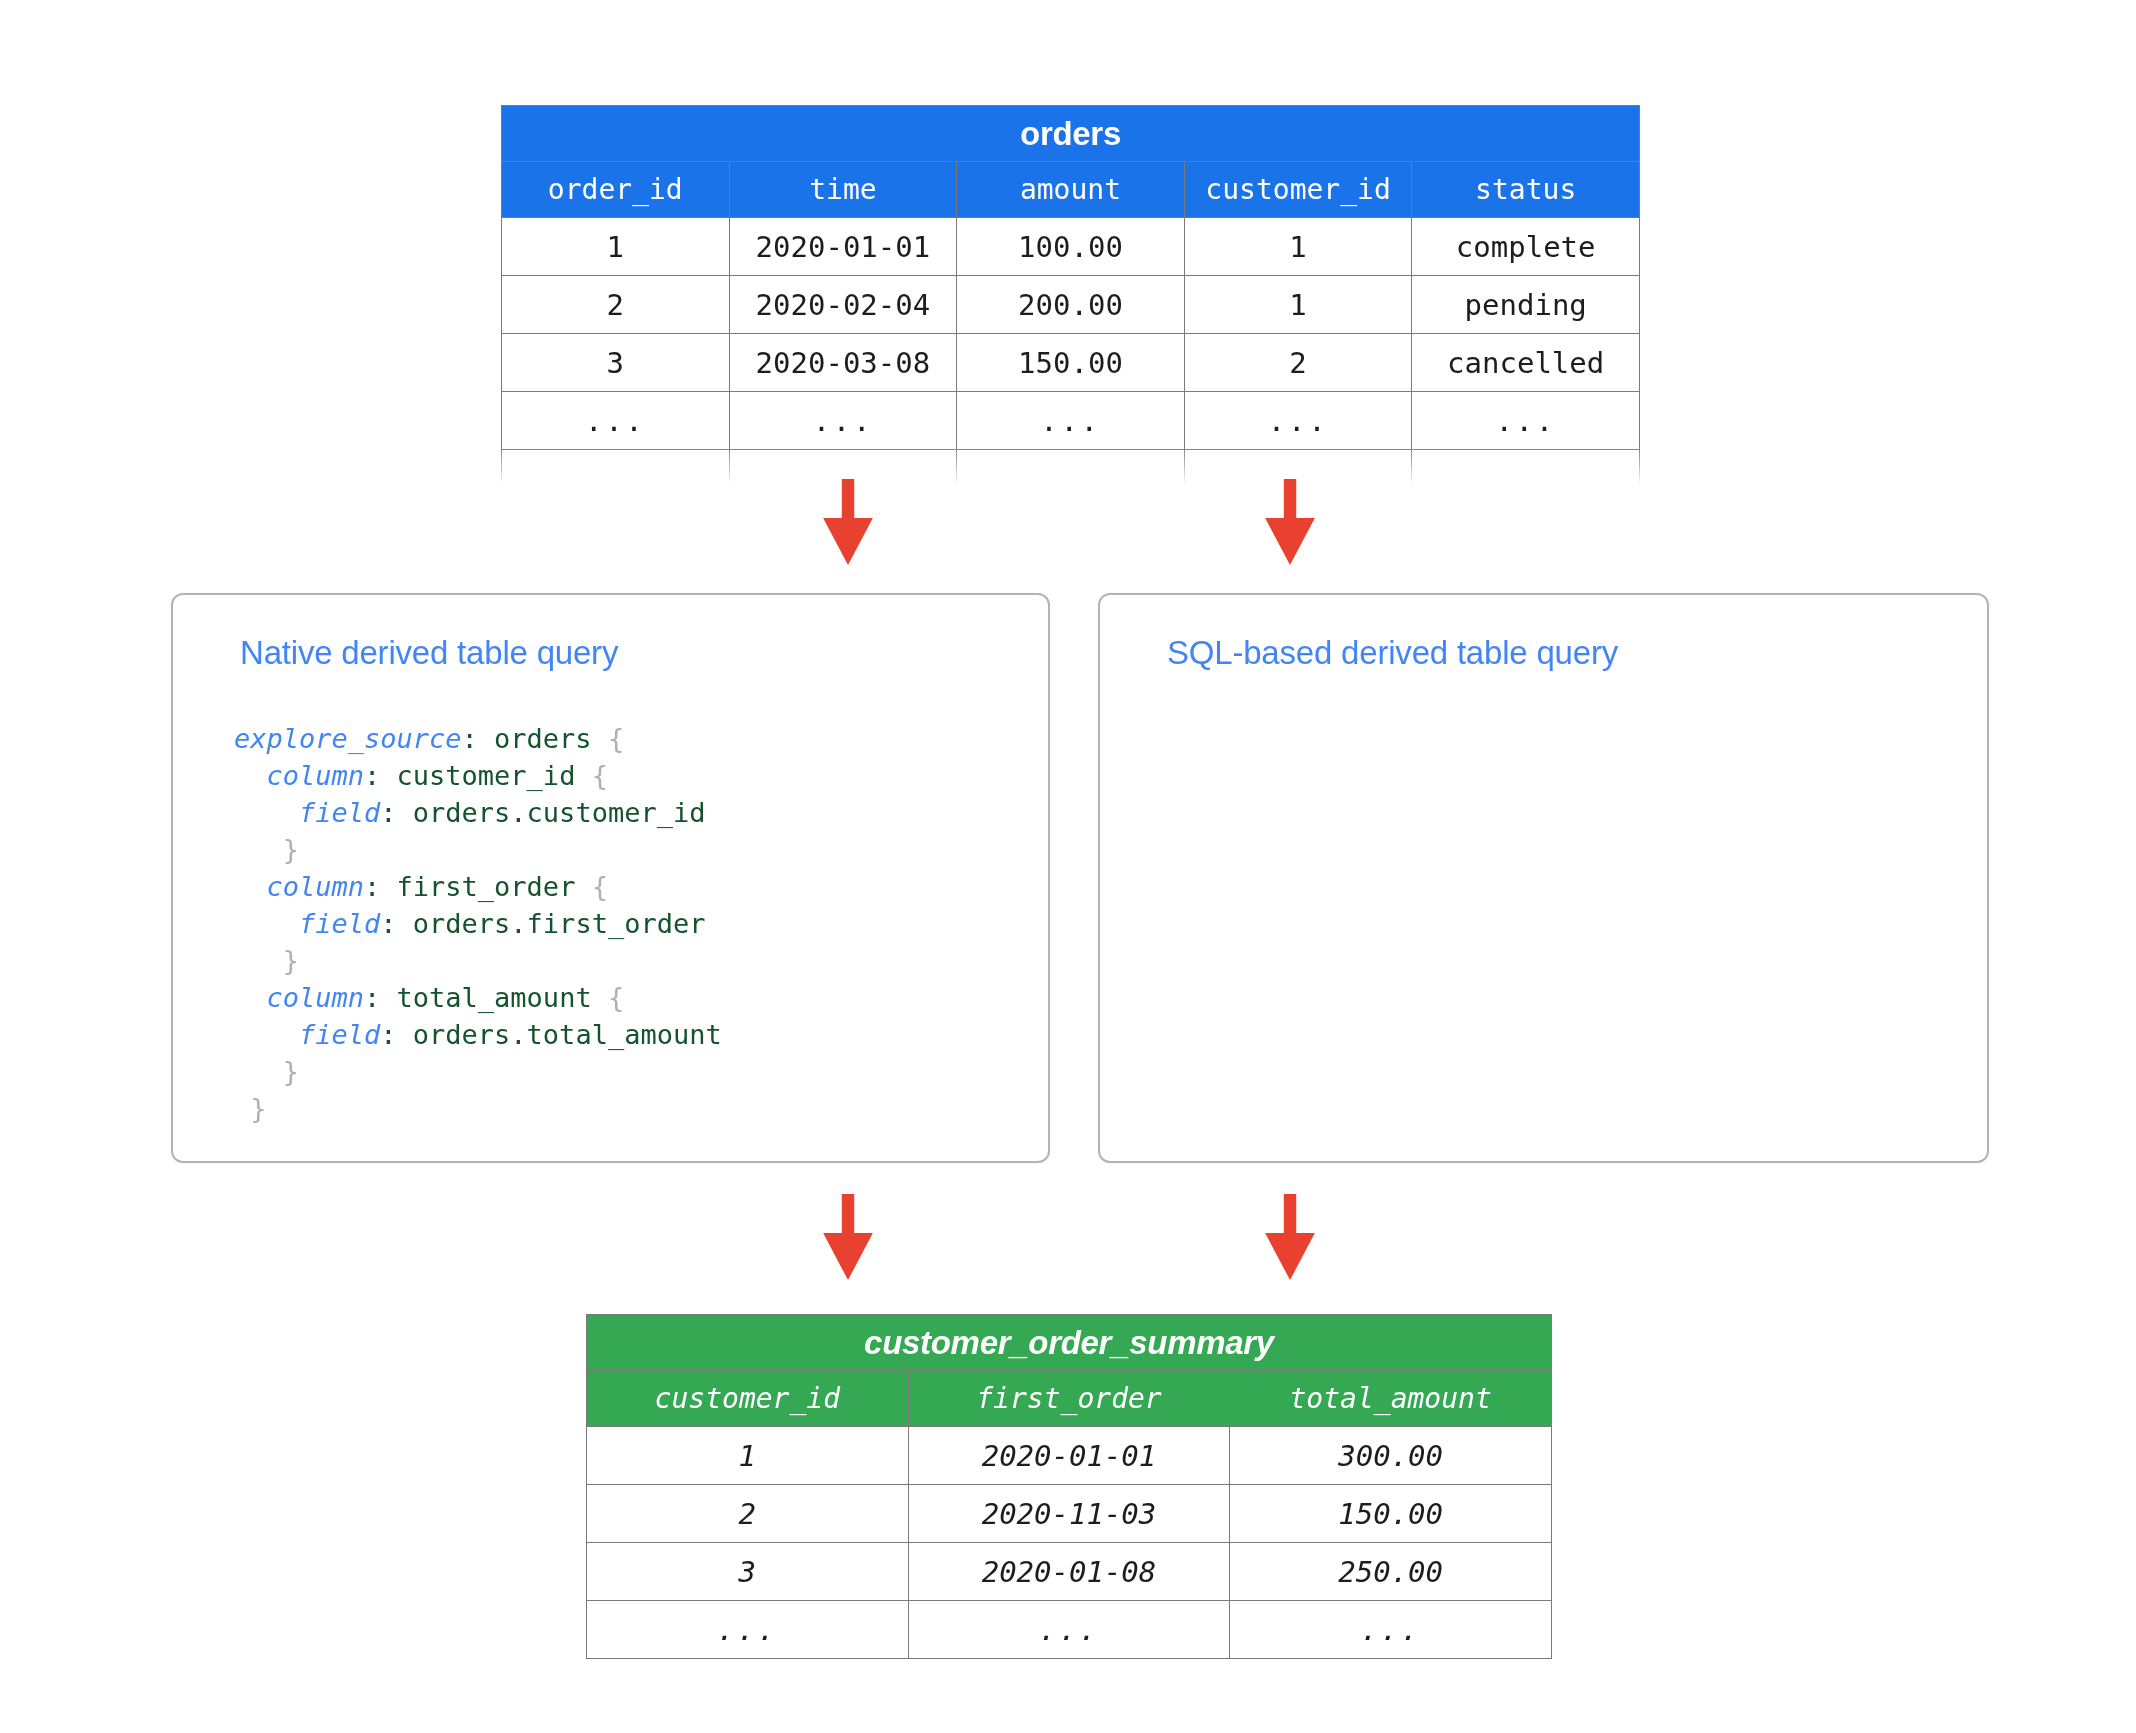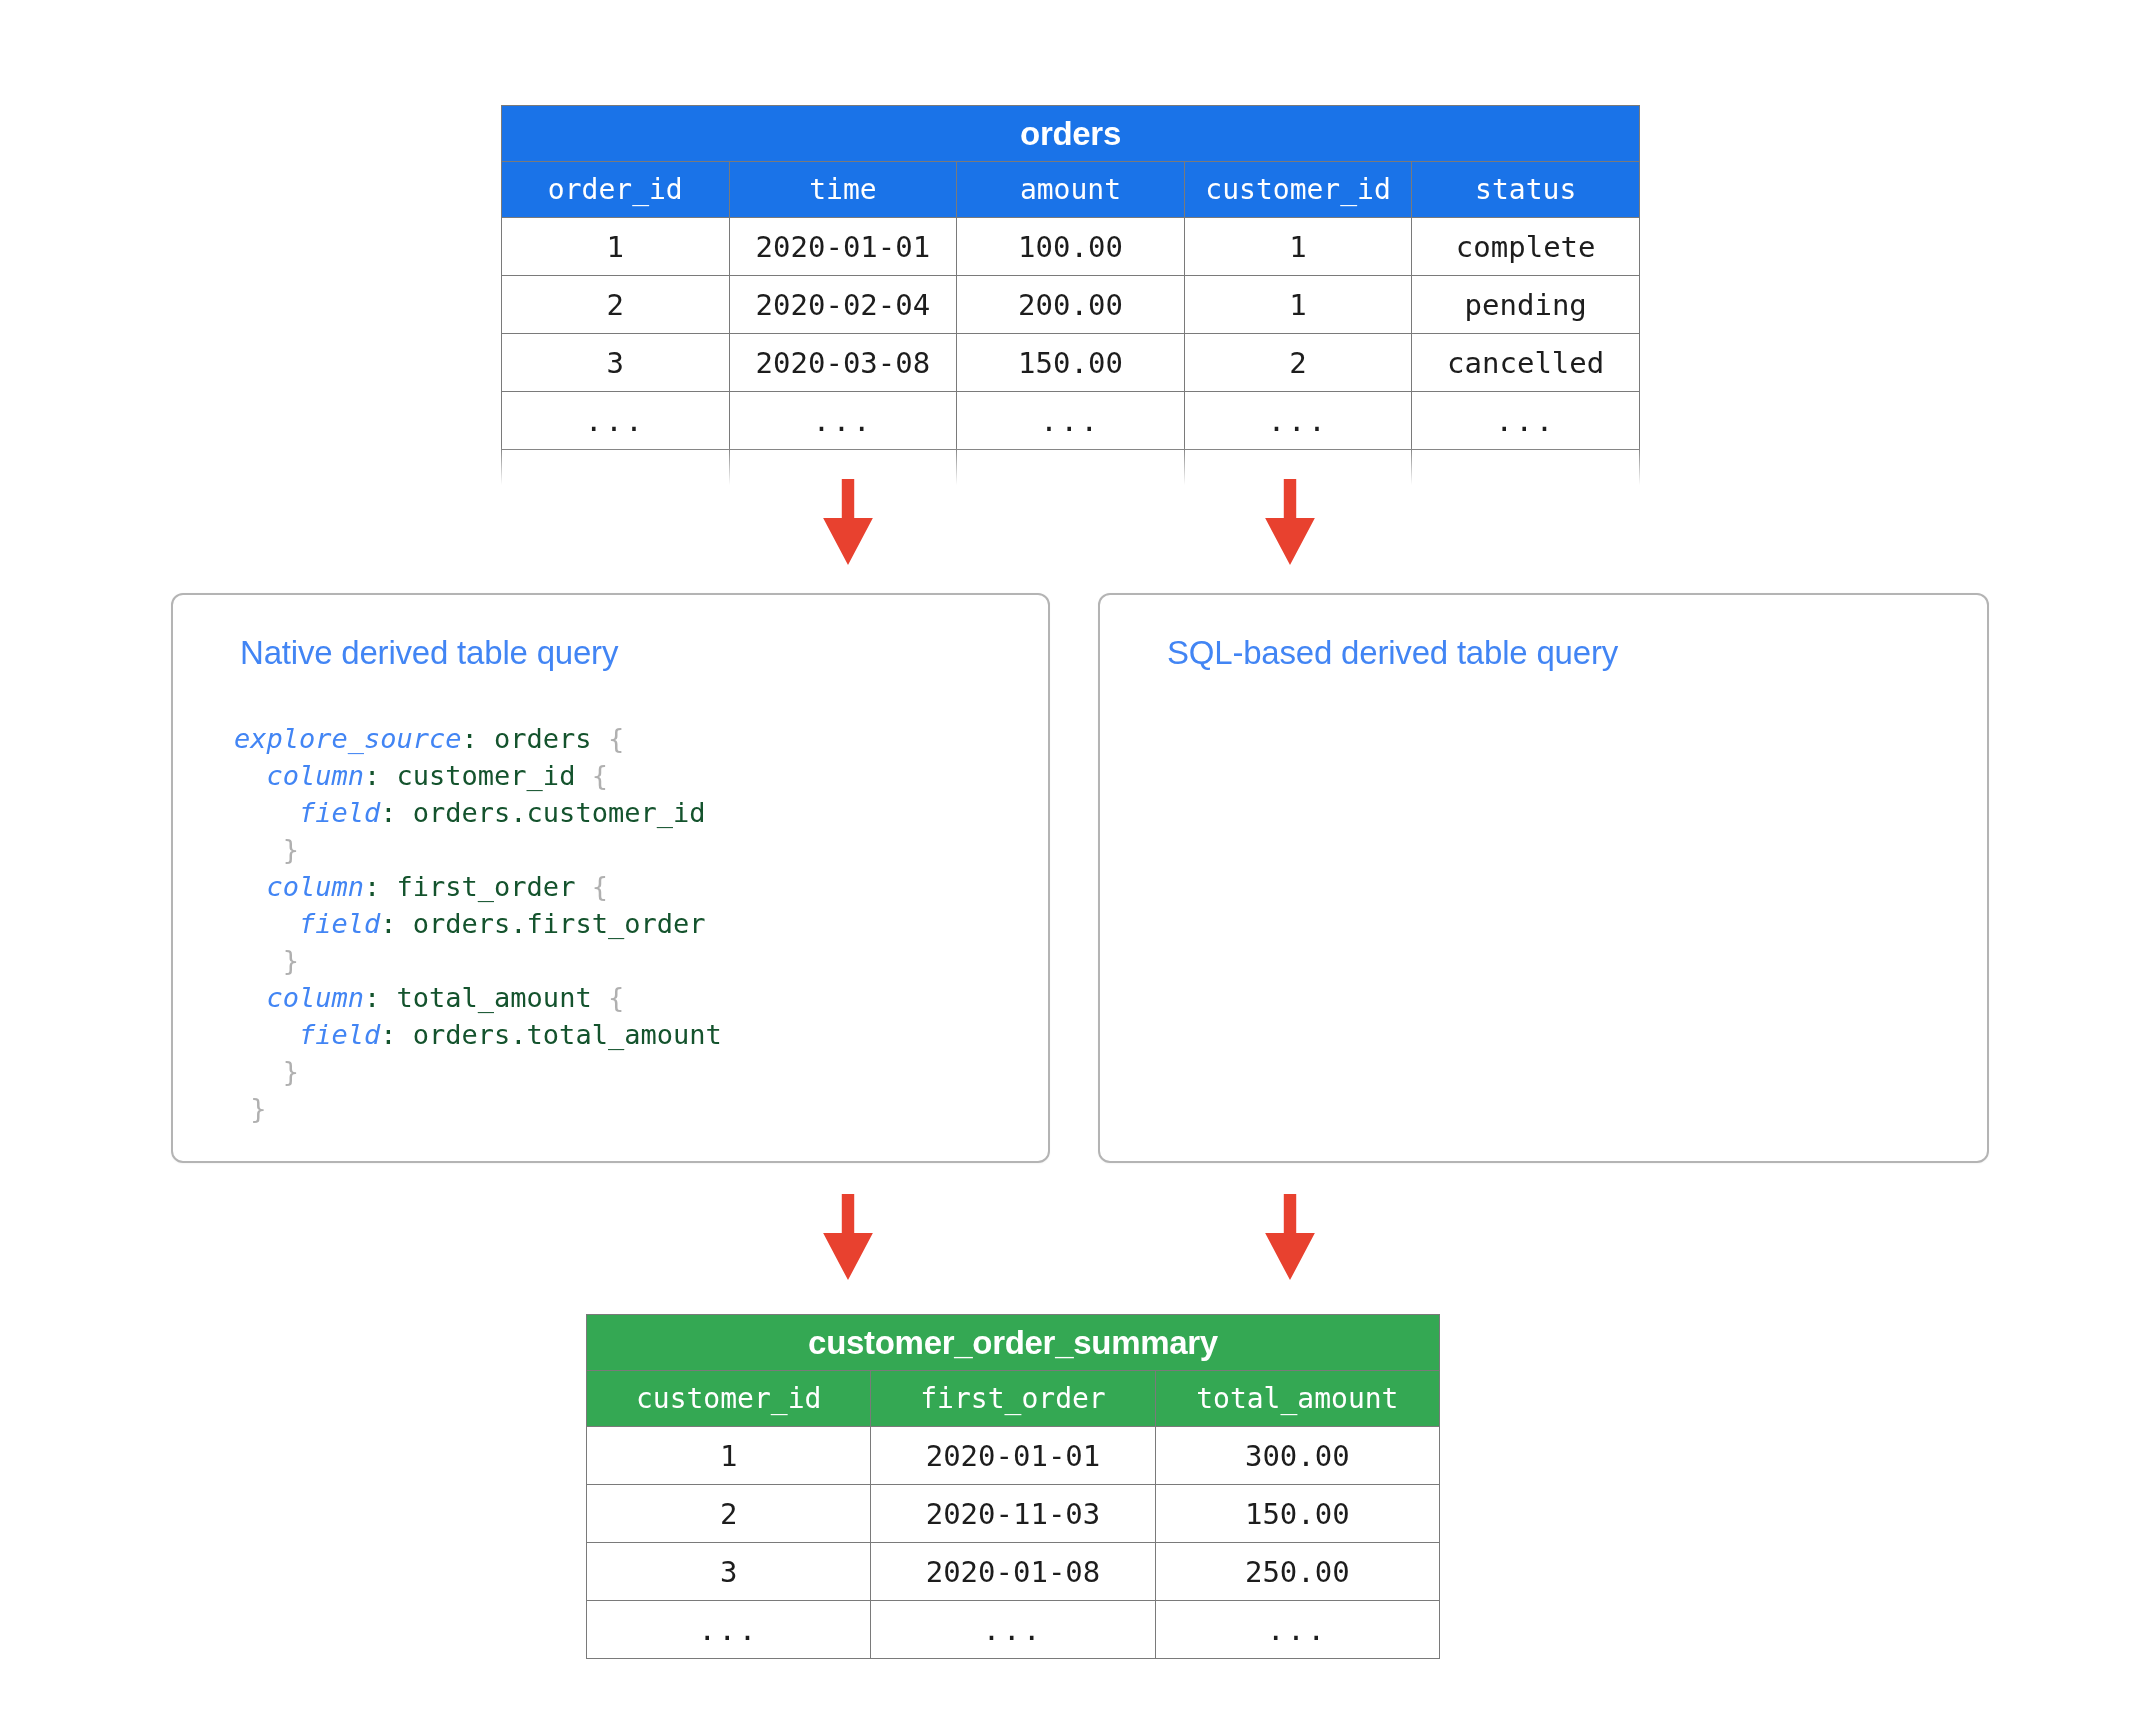--- a/index.html
+++ b/index.html
@@ -78,21 +78,22 @@
     width: 1151px;
     height: 50px;
     background: linear-gradient(to bottom, rgba(255,255,255,0) 0%, rgba(255,255,255,1) 78%);
     pointer-events: none;
   }
 
   
   #summary-table {
     left: 586px;
     top: 1314px;
-    width: 854px;
+    width: 966px;
+    font-style: italic;
   }
   #summary-table .tbl-title,
   #summary-table .tbl-colhead { background: #34a853; }
 
   
   .arrow {
     position: absolute;
     width: 52px;
     height: 87px;
   }

